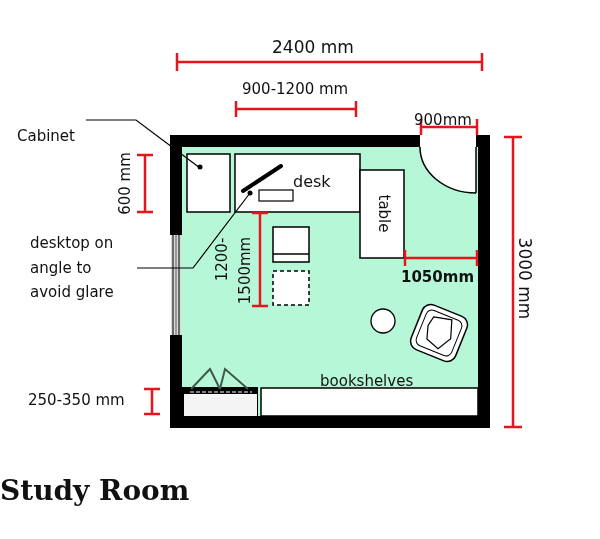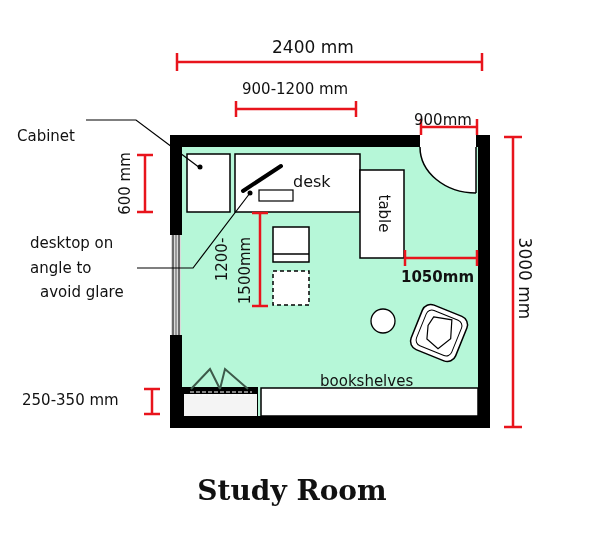--- a/index.html
+++ b/index.html
@@ -1,19 +1,19 @@
 <!DOCTYPE html>
 <html><head>
 <meta charset="utf-8">
 <style>
   html, body { margin:0; padding:0; background:#ffffff; }
   body { width:600px; height:539px; position:relative; overflow:hidden;
          font-family:"DejaVu Sans", sans-serif; color:#111; }
   .lbl { position:absolute; font-family:"DejaVu Sans", sans-serif; font-size:15px; color:#111; white-space:nowrap; line-height:1; }
-  .title { position:absolute; left:0; width:584px; top:474px; text-align:center;
+  .title { position:absolute; left:0; width:584px; top:474px; 
            font-family:"DejaVu Serif", serif; font-weight:bold; font-size:28px; color:#111; }
   svg { position:absolute; left:0; top:0; }
 </style>
 </head>
 <body>
 
 <svg width="600" height="539" viewBox="0 0 600 539">
 
   <rect x="180" y="145" width="300" height="278" fill="#b6f7d8"></rect>
 
@@ -132,24 +132,24 @@
 </svg>
 
 <div class="lbl" style="left:272px; top:39px; font-size:17px;">2400 mm</div>
 <div class="lbl" style="left:234px; top:82px;margin-left:8px;">900-1200 mm</div>
 <div class="lbl" style="left:414px; top:113px;">900mm</div>
 <div class="lbl" style="left:484px; top:270px; transform:rotate(90deg); transform-origin:center; font-size:17px;">3000 mm</div>
 <div class="lbl" style="left:94px; top:176px; transform:rotate(-90deg); transform-origin:center;">600 mm</div>
 <div class="lbl" style="left:201px; top:252px; transform:rotate(-90deg); transform-origin:center;">1200-</div>
 <div class="lbl" style="left:212px; top:263px; transform:rotate(-90deg); transform-origin:center;">1500mm</div>
 <div class="lbl" style="left:401px; top:270px;font-weight:bold;">1050mm</div>
-<div class="lbl" style="left:22px; top:393px;text-align:right;">250-350 mm</div>
+<div class="lbl" style="left:28px; top:393px;text-align:right;">250-350 mm</div>
 
 <div class="lbl" style="left:17px; top:113px;margin-top:16px;">Cabinet</div>
 <div class="lbl" style="left:30px; top:236px;">desktop on</div>
 <div class="lbl" style="left:30px; top:261px;">angle to</div>
-<div class="lbl" style="left:30px; top:285px;margin-left:10px;">avoid glare</div>
+<div class="lbl" style="left:30px; top:285px;">avoid glare</div>
 
 <div class="lbl" style="left:293px; top:174px; font-size:16px;">desk</div>
 <div class="lbl" style="left:364px; top:206px; transform:rotate(90deg); transform-origin:center;">table</div>
 <div class="lbl" style="left:320px; top:374px;">bookshelves</div>
 
 <div class="title">Study Room</div>
 
 </body></html>

